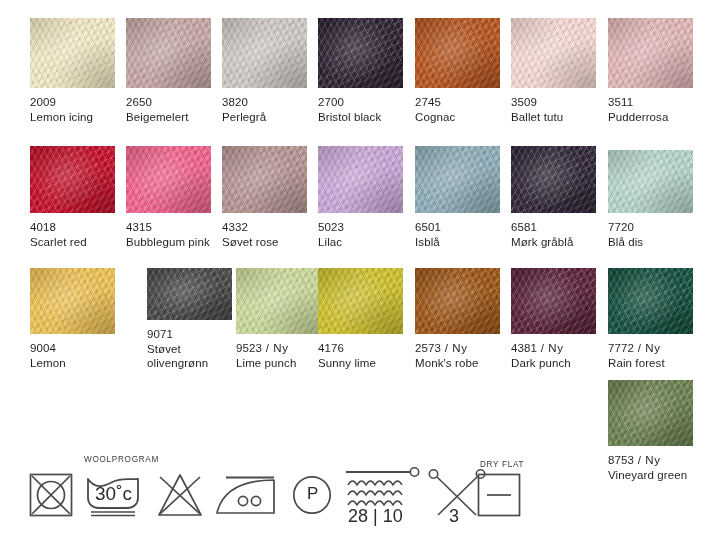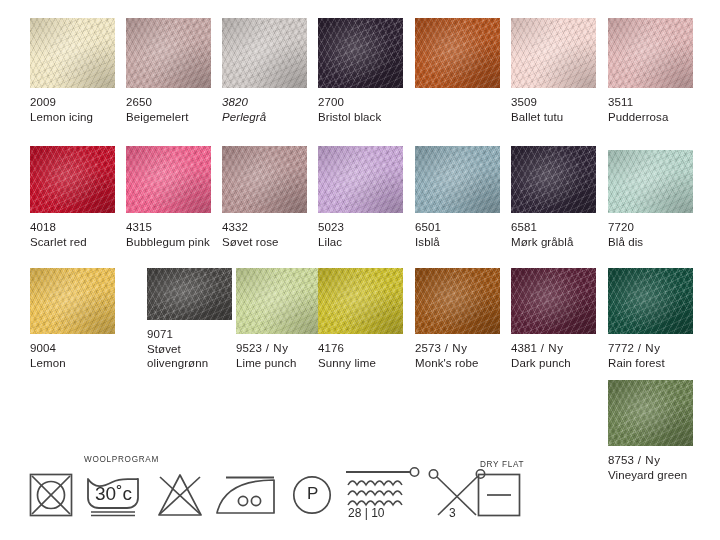--- a/index.html
+++ b/index.html
@@ -105,21 +105,21 @@
   .sym { position: absolute; }
   .cap {
     position: absolute;
     font-size: 8.2px;
     letter-spacing: 0.7px;
     color: #3a3a3a;
     white-space: nowrap;
   }
   .gnum {
     position: absolute;
-    font-size: 12px;
+    font-size: 18px;
     color: #2b2b2b;
     white-space: nowrap;
   }
 </style>
 </head>
 <body>
 
 <div id="page">
 
   <div id="swatch-grid">
@@ -140,21 +140,21 @@
           <div class="tex-a"></div>
           <div class="tex-b"></div>
           <div class="tex-c"></div>
           <div class="shade"></div>
         </div>
         <div class="lbl">
           <span class="code">2650</span>
           <span class="nm">Beigemelert</span>
         </div>
       </div>
-      <div class="swatch-cell" style="left: 222px; top: 18px; font-style: italic;">
+      <div class="swatch-cell" style="left: 222px; top: 18px;">
         <div class="swatch" style="height: 70px; --c: #cfc9c6;">
           <div class="tex-a"></div>
           <div class="tex-b"></div>
           <div class="tex-c"></div>
           <div class="shade"></div>
         </div>
         <div class="lbl">
           <span class="code">3820</span>
           <span class="nm">Perlegrå</span>
         </div>
@@ -170,20 +170,24 @@
           <span class="code">2700</span>
           <span class="nm">Bristol black</span>
         </div>
       </div>
       <div class="swatch-cell" style="left: 415px; top: 18px;">
         <div class="swatch" style="height: 70px; --c: #b5541e;">
           <div class="tex-a"></div>
           <div class="tex-b"></div>
           <div class="tex-c"></div>
           <div class="shade"></div>
+        </div>
+        <div class="lbl">
+          <span class="code">2745</span>
+          <span class="nm">Cognac</span>
         </div>
       </div>
       <div class="swatch-cell" style="left: 511px; top: 18px;">
         <div class="swatch" style="height: 70px; --c: #f6d8d2;">
           <div class="tex-a"></div>
           <div class="tex-b"></div>
           <div class="tex-c"></div>
           <div class="shade"></div>
         </div>
         <div class="lbl">

